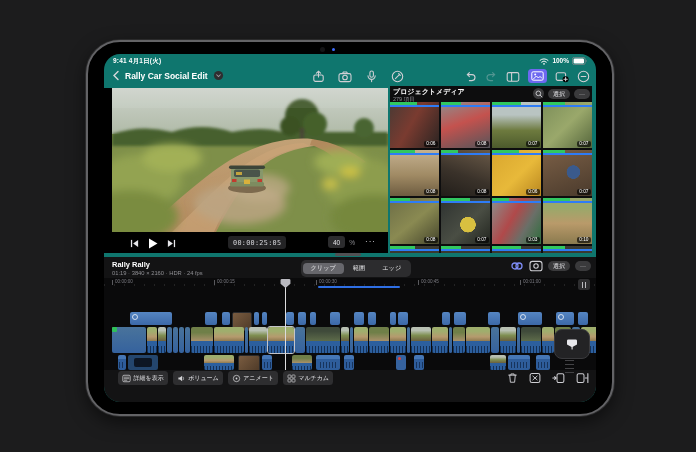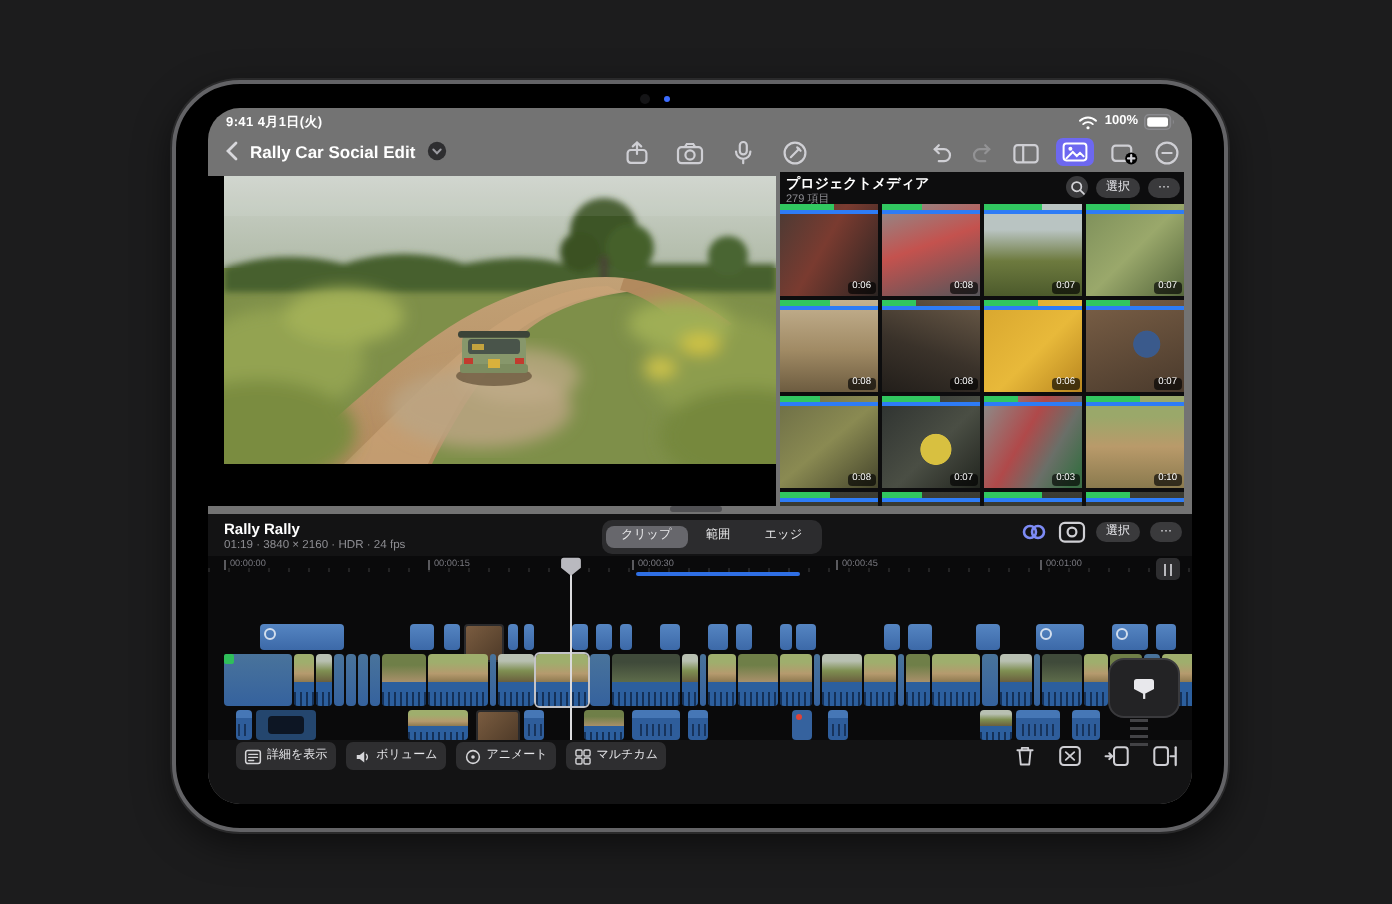--- a/index.html
+++ b/index.html
@@ -3,21 +3,21 @@
 <meta charset="utf-8">
 <style>
   html,body{margin:0;padding:0;background:#1c1c1d;}
   .stage{position:relative;width:696px;height:452px;background:#1c1c1d;overflow:hidden;
          font-family:"Liberation Sans","DejaVu Sans",sans-serif;-webkit-font-smoothing:antialiased;}
   
   .ipad{position:absolute;left:86px;top:40px;width:524px;height:372px;border-radius:34px;
         background:#000;border:2px solid #636366;box-shadow:0 0 0 1px #2a2a2b, 0 6px 18px rgba(0,0,0,.55);}
   .cam-dot{position:absolute;top:6px;left:244px;width:3px;height:3px;border-radius:50%;background:#3c6cff;}
   .cam-lens{position:absolute;top:5px;left:232px;width:5px;height:5px;border-radius:50%;background:#141416;}
-  .screen{position:absolute;left:16px;top:12px;right:16px;bottom:12px;border-radius:16px;background:#737373;overflow:hidden;}
+  .screen{position:absolute;left:16px;top:12px;right:16px;bottom:12px;border-radius:16px;background:#0f766e;overflow:hidden;}
 
   
   .statusbar{position:absolute;left:0;top:0;right:0;height:13px;color:#fff;font-size:6.5px;}
   .sb-left{position:absolute;left:9px;top:3px;font-weight:bold;letter-spacing:.2px;}
   .sb-right{position:absolute;right:8px;top:2.5px;display:flex;align-items:center;gap:3px;}
   .sb-right span{font-size:6.5px;font-weight:bold;}
 
   
   .toolbar{position:absolute;left:0;top:13px;right:0;height:21px;}
   .tb-left{position:absolute;left:8px;top:3px;display:flex;align-items:center;gap:5px;}
@@ -269,20 +269,41 @@
               <rect x="4" y="9.5" width="26" height="7.5" rx="1.8" fill="#49544a"></rect>
               <rect x="0" y="22" width="34" height="4.5" rx="1.5" fill="#7d8c60"></rect>
               <rect x="2" y="19" width="4.5" height="3" fill="#c23b2e"></rect>
               <rect x="27.5" y="19" width="4.5" height="3" fill="#c23b2e"></rect>
               <rect x="14" y="19.5" width="6" height="4.5" fill="#d8b13c"></rect>
               <rect x="6" y="12" width="6" height="3" fill="#d8b13c" opacity="0.85"></rect>
             </g>
             <rect x="0" y="0" width="276" height="20" fill="#ffffff" opacity="0.08"></rect>
           </svg>
         </div>
+        <div class="vcontrols">
+          <div class="transport">
+            <svg width="9" height="9" viewBox="0 0 10 10">
+              <rect x="1" y="1" width="1.4" height="8" fill="#e6e6ea"></rect>
+              <path d="M9 1 L3.5 5 L9 9 Z" fill="#e6e6ea"></path>
+            </svg>
+            <svg width="10" height="11" viewBox="0 0 10 11">
+              <path d="M1 0.5 L9.5 5.5 L1 10.5 Z" fill="#ffffff"></path>
+            </svg>
+            <svg width="9" height="9" viewBox="0 0 10 10">
+              <path d="M1 1 L6.5 5 L1 9 Z" fill="#e6e6ea"></path>
+              <rect x="7.6" y="1" width="1.4" height="8" fill="#e6e6ea"></rect>
+            </svg>
+          </div>
+          <span class="tcode">00:00:25:05</span>
+          <div class="zoomctl">
+            <span class="zoompill">40</span>
+            <span class="zoomunit">%</span>
+            <span class="vdots">···</span>
+          </div>
+        </div>
       </div>
 
       <div class="media">
         <div class="m-title">プロジェクトメディア</div>
         <div class="m-count">279 項目</div>
         <div class="m-tools">
           <span class="roundbtn">
             <svg width="8" height="8" viewBox="0 0 11 11">
               <circle cx="4.6" cy="4.6" r="3.2" stroke="#d4d4d8" stroke-width="1.2" fill="none"></circle>
               <path d="M7 7 L9.6 9.6" stroke="#d4d4d8" stroke-width="1.2" stroke-linecap="round"></path>

